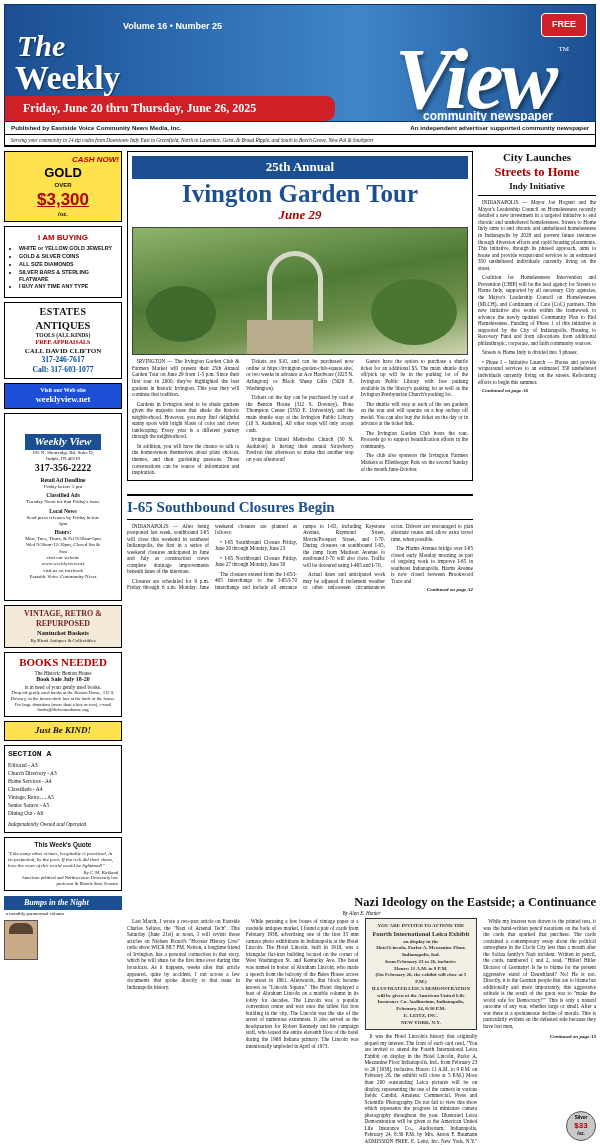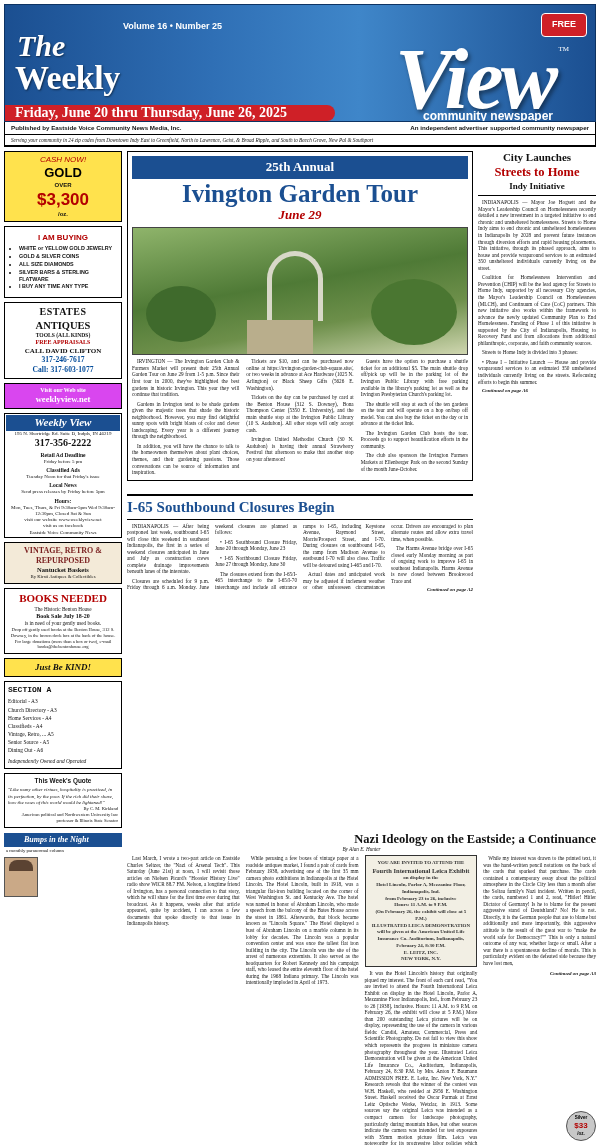--- a/index.html
+++ b/index.html
@@ -57,24 +57,24 @@
   }
   .mh-free {
     position: absolute; right: 8px; top: 8px;
     width: 46px; height: 24px; border-radius: 4px;
     background: #cf2027; color: #fff; font-weight: bold;
     font-size: 9px; font-family: "Liberation Sans", sans-serif;
     display: flex; align-items: center; justify-content: center;
     border: 1px solid #fff;
   }
   .mh-datebar {
-    position: absolute; left: 0; bottom: 0; width: 330px; height: 16px;
+    position: absolute; left: 0; bottom: 0; width: 330px; height: 25px;
     background: #cf2027; color: #fff;
-    display: flex; align-items: center; padding-left: 10px;
-    font-size: 14px; font-weight: bold; font-family: "Liberation Serif", serif;
+    display: flex; align-items: center; padding-left: 18px;
+    font-size: 12px; font-weight: bold; font-family: "Liberation Serif", serif;
     border-top-right-radius: 9px; border-bottom-right-radius: 9px;
   }
 
   
   .subbar {
     display: flex; justify-content: space-between; align-items: center;
     border-bottom: 1px solid #000; border-left:1px solid #000; border-right:1px solid #000;
     padding: 2px 6px; font-size: 6.2px; font-weight: bold;
     font-family: "Liberation Sans", sans-serif;
   }
@@ -91,47 +91,47 @@
     gap: 5px;
     margin-top: 4px;
   }
 
   
   .ad { border: 1px solid #000; margin-bottom: 4px; background: #fff; }
   .ad-gold {
     background: #ffe24d; text-align: center; padding: 3px 2px; position: relative;
     font-family: "Liberation Sans", sans-serif;
   }
-  .ad-gold .cashnow { color: #b30000; font-size: 8px; font-weight: normal; font-style: italic; }
+  .ad-gold .cashnow { color: #b30000; font-size: 8px; font-weight: bold; font-style: italic; text-align: right; }
   .ad-gold .gold { font-size: 13px; font-weight: bold; color:#000; }
   .ad-gold .over { font-size: 6px; font-weight: bold; }
-  .ad-gold .price { font-size: 17px; font-weight: bold; color:#b30000; }
+  .ad-gold .price { font-size: 17px; font-weight: bold; color:#b30000;text-decoration:underline; }
   .ad-gold .oz { font-size: 6px; font-weight: bold; }
   .ad-buy { padding: 6px; font-family: "Liberation Sans", sans-serif; }
   .ad-buy .head { font-size: 8px; font-weight: bold; color:#b30000; text-align:center; }
   .ad-buy ul { margin: 2px 0 0 0; padding-left: 8px; font-size: 5.4px; font-weight: bold; }
   .ad-buy li { margin-bottom: 1px; }
   .silver-badge {
     position: absolute; right: 4px; bottom: 4px; width: 30px; height: 30px;
     border-radius: 50%; background: #c8c8c8; border: 1px solid #555;
     display:flex; flex-direction: column; align-items:center; justify-content:center;
     font-size: 4.6px; font-weight: bold; color:#000;
   }
   .silver-badge b { font-size: 8px; color:#b30000; }
   .ad-estates { text-align:center; padding: 3px; font-family: "Liberation Serif", serif; }
   .ad-estates .t1 { font-size: 10px; font-weight: bold; letter-spacing:.5px; }
   .ad-estates .t2 { font-size: 10.5px; font-weight: bold; }
   .ad-estates .t3 { font-size: 5.6px; font-weight: bold; }
   .ad-estates .t4 { font-size: 6px; font-weight: bold; color:#b30000; }
   .ad-estates .t5 { font-size: 7px; font-weight: bold; }
   .ad-estates .ph { font-size: 7.6px; font-weight: bold; color:#004a99; }
-  .ad-web { text-align:center; padding:3px; background:#d946ef; color:#fff; }
+  .ad-web { text-align:center; padding:3px; background:#1d4ed8; color:#fff; }
   .ad-web .l1 { font-size:6px; font-weight:bold; }
   .ad-web .l2 { font-size:8.5px; font-weight:bold; }
-  .ad-weekly-small { text-align:center; padding: 1px; font-family:"Liberation Serif", serif; }
+  .ad-weekly-small { text-align:center; padding: 20px; font-family:"Liberation Serif", serif; }
   .ad-weekly-small .wv { background:#1b4f91; color:#fff; font-size:11px; font-weight:bold; font-style:italic; padding:1px 0; }
   .ad-weekly-small .addr { font-size:5px; }
   .ad-weekly-small .ph { font-size:10px; font-weight:bold; }
   .ad-weekly-small .dl { font-size:5.6px; font-weight:bold; margin-top:2px; }
   .ad-weekly-small .dltxt { font-size:5px; }
   .ad-vintage { text-align:center; padding:3px; background:#f3ead8; }
   .ad-vintage .v1 { font-size:8px; font-weight:bold; color:#7a1f1f; font-family:"Liberation Serif",serif; }
   .ad-vintage .v2 { font-size:6.5px; font-weight:bold; }
   .ad-vintage .v3 { font-size:4.8px; }
   .ad-books { text-align:center; padding:3px; }

